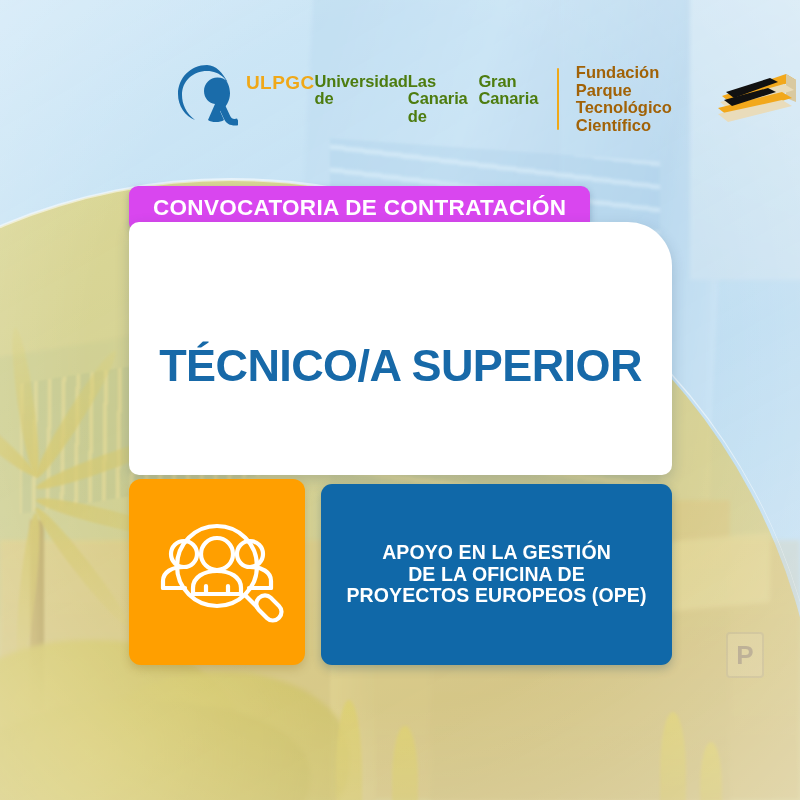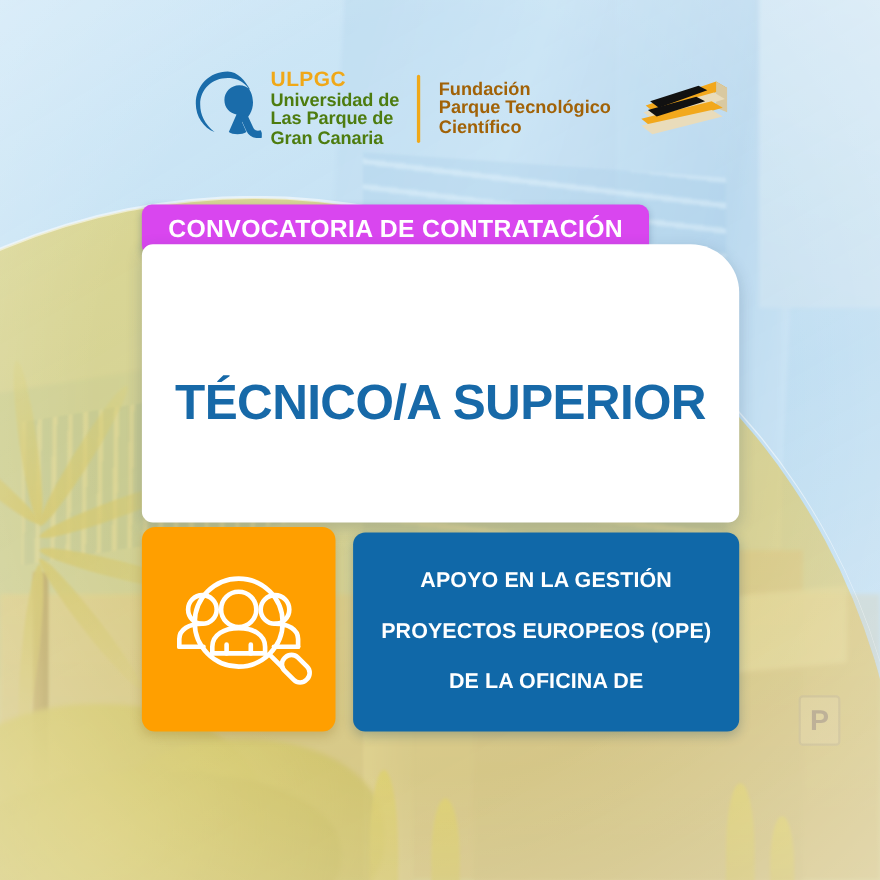--- a/index.html
+++ b/index.html
@@ -120,21 +120,21 @@
     border-left:3px solid rgba(255,255,255,.35);
   }
   .vignette{
     position:absolute;inset:0;
     background:radial-gradient(ellipse at 50% 45%,rgba(255,255,255,0) 55%,rgba(255,255,255,.30) 100%);
   }
 
   
   .logos{position:absolute;left:176px;top:62px;display:flex;align-items:center;gap:0;}
   .ulpgc-mark{width:62px;height:74px;flex:none;margin-right:8px;}
-  .ulpgc-text{display:flex;flex-direction:column;justify-content:center;}
+  .ulpgc-text{display:flex;flex-direction:row;justify-content:center;}
   .ulpgc-acr{
     color:#F0A818;font:700 19px/20px "Liberation Sans",sans-serif;letter-spacing:.4px;
   }
   .ulpgc-lines{
     color:#4d7c0f;font:700 16.5px/17.5px "Liberation Sans",sans-serif;letter-spacing:-.1px;
   }
   .divider{width:3px;height:62px;background:#F0A818;margin:0 17px 0 16px;border-radius:2px;}
   .fpct-text{color:#a16207;font:700 16.5px/17.5px "Liberation Sans",sans-serif;}
   .fpct-mark{width:88px;height:62px;margin-left:22px;flex:none;}
 
@@ -169,21 +169,21 @@
     display:flex;align-items:center;justify-content:center;
   }
   .icon-card svg{width:136px;height:120px;}
 
   
   .desc-card{
     position:absolute;left:321px;top:484px;width:351px;height:181px;
     background:#1068A8;border-radius:11px;
     box-shadow:0 4px 10px rgba(15,60,95,.25);
     display:flex;flex-direction:column;align-items:center;justify-content:center;
-    gap:26px;
+    gap:2px;
   }
   .desc-line{
     color:#fff;font:700 19.5px/1 "Liberation Sans",sans-serif;
     letter-spacing:.1px;white-space:nowrap;text-align:center;
   }
 </style>
 </head>
 <body>
 
 <div class="poster">
@@ -231,21 +231,21 @@
   <div class="logos">
 
     <svg class="ulpgc-mark" viewBox="0 0 62 74">
       <path d="M31 3C14.5 3 2 16 2 32c0 12 7 22 17 26-9-7-13-16-13-25C6 19 17 9 31 9c13 0 23 9.5 23 22 0 8-4 14.5-10 18l4 9c-2 1.5-5 2-8 2-3.5 0-6-.6-8-2l7-16c-6-.6-11-6-11-13 0-7.5 6-13.5 13.5-13.5 4 0 7.5 1.6 10 4.2C47 11.5 40 3 31 3z" fill="#1A6CAA"></path>
       <path d="M42 44l6 13c2.2 4.5 6 6.5 11 6.5 2 0 3.6-.3 5-1l-3-6c-.8.3-1.6.4-2.5.4-2 0-3.4-1-4.3-3l-5.6-12c-2 1-4.3 1.7-6.6 2.1z" fill="#1A6CAA"></path>
     </svg>
 
     <div class="ulpgc-text">
       <div class="ulpgc-acr">ULPGC</div>
       <div class="ulpgc-lines">Universidad de</div>
-      <div class="ulpgc-lines">Las Parque de</div>
+      <div class="ulpgc-lines">Las Canaria de</div>
       <div class="ulpgc-lines">Gran Canaria</div>
     </div>
 
     <div class="divider"></div>
 
     <div class="fpct-text">
       <div>Fundación</div>
       <div>Parque Tecnológico</div>
       <div>Científico</div>
     </div>
@@ -285,17 +285,17 @@
       <path d="M44 82h48"></path>
       <path d="M57 82v-8M79 82v-8"></path>
 
       <path d="M97 84l11 11"></path>
       <rect x="104" y="92" width="17" height="28" rx="8" transform="rotate(-45 104 92)"></rect>
     </svg>
   </div>
 
   <div class="desc-card">
     <div class="desc-line">APOYO EN LA GESTIÓN</div>
+    <div class="desc-line">DE LA OFICINA DE</div>
     <div class="desc-line">PROYECTOS EUROPEOS (OPE)</div>
-    <div class="desc-line">DE LA OFICINA DE</div>
   </div>
 
 </div>
 
 </body></html>

